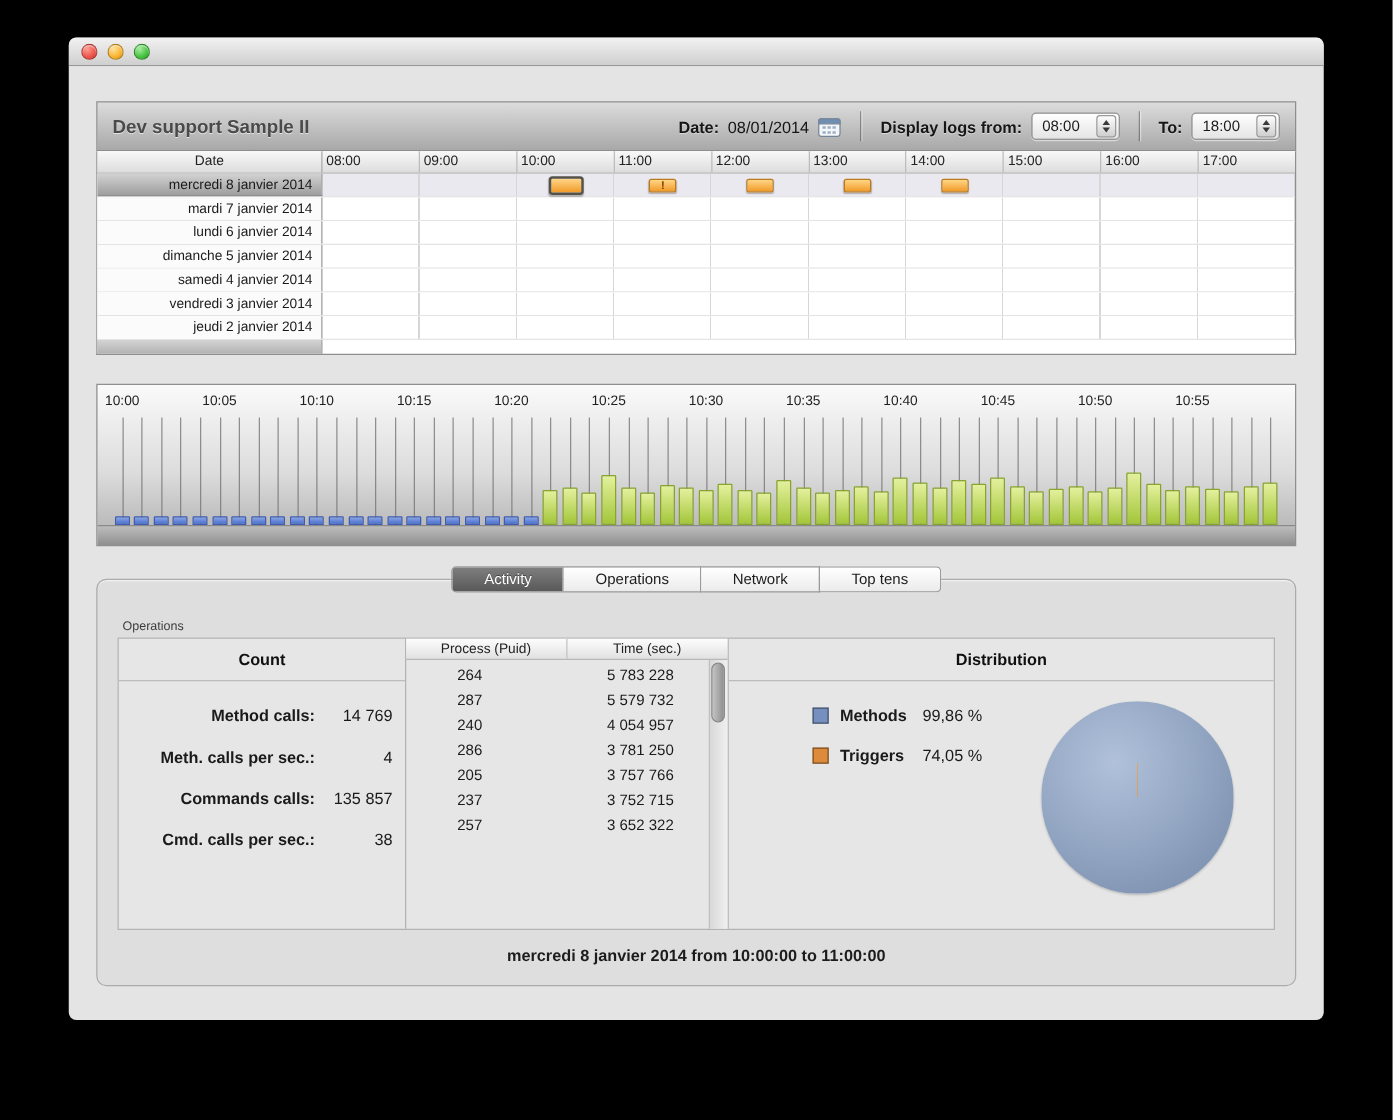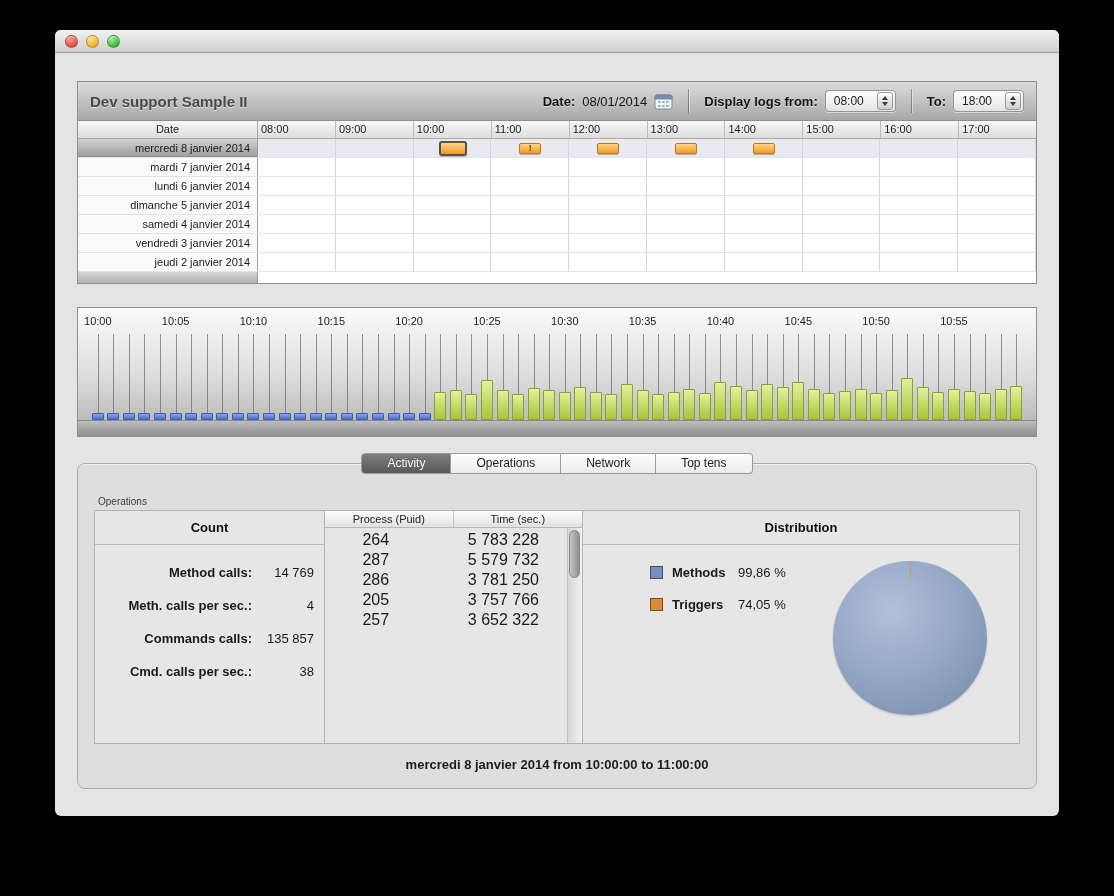--- a/index.html
+++ b/index.html
@@ -107,21 +107,21 @@
   .count-rows { padding:20px 10px 0 0; }
   .count-row { display:flex; justify-content:flex-end; align-items:baseline; margin-bottom:18px; font-size:13px; }
   .count-label { font-weight:bold; text-align:right; }
   .count-value { width:62px; text-align:right; }
   .col-process { width:258px; border-right:1px solid #b3b3b3; display:flex; flex-direction:column; }
   .process-subheader { display:flex; height:17px; background:linear-gradient(#fdfdfd,#e1e1e1);
     border-bottom:1px solid #b8b8b8; font-size:11px; color:#222; }
   .ph-cell { width:50%; text-align:center; line-height:16px; }
   .ph-cell:first-child { border-right:1px solid #c2c2c2; }
   .process-list { flex:1; position:relative; padding:2px 15px 0 0; }
-  .process-row { display:flex; height:20px; line-height:20px; font-size:16px;justify-content:space-between; }
+  .process-row { display:flex; height:20px; line-height:20px; font-size:12px;justify-content:space-between; }
   .pr-puid { width:42%; text-align:center; }
   .pr-time { flex:1; text-align:right; padding-right:28px; }
   .p-scrollbar { position:absolute; right:0; top:0; bottom:0; width:15px;
     background:linear-gradient(to right,#d8d8d8,#f0f0f0); border-left:1px solid #c0c0c0; }
   .p-thumb { position:absolute; top:2px; left:1px; width:11px; height:48px; border-radius:6px;
     background:linear-gradient(to right,#c4c4c4,#8f8f8f); border:1px solid #898989; }
   .col-dist { flex:1; display:flex; flex-direction:column; }
   .dist-body { position:relative; flex:1; padding:20px 0 0 26px; }
   .legend-row { display:flex; align-items:center; margin-bottom:17px; font-size:13px;padding-left:41px; }
   .swatch { width:13px; height:13px; border:1px solid rgba(0,0,0,.45); margin-right:9px; }
@@ -423,26 +423,34 @@
             <div>
                 <div class="process-row">
                   <span class="pr-puid">264</span>
                   <span class="pr-time">5 783 228</span>
                 </div>
                 <div class="process-row">
                   <span class="pr-puid">287</span>
                   <span class="pr-time">5 579 732</span>
                 </div>
                 <div class="process-row">
+                  <span class="pr-puid">240</span>
+                  <span class="pr-time">4 054 957</span>
+                </div>
+                <div class="process-row">
                   <span class="pr-puid">286</span>
                   <span class="pr-time">3 781 250</span>
                 </div>
                 <div class="process-row">
                   <span class="pr-puid">205</span>
                   <span class="pr-time">3 757 766</span>
+                </div>
+                <div class="process-row">
+                  <span class="pr-puid">237</span>
+                  <span class="pr-time">3 752 715</span>
                 </div>
                 <div class="process-row">
                   <span class="pr-puid">257</span>
                   <span class="pr-time">3 652 322</span>
                 </div>
               </div>
             <div class="p-scrollbar">
               <div class="p-thumb"></div>
             </div>
           </div>

